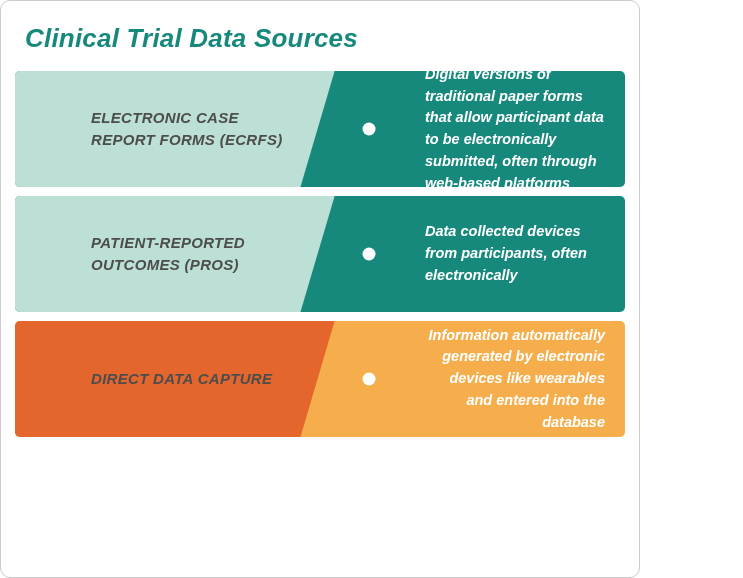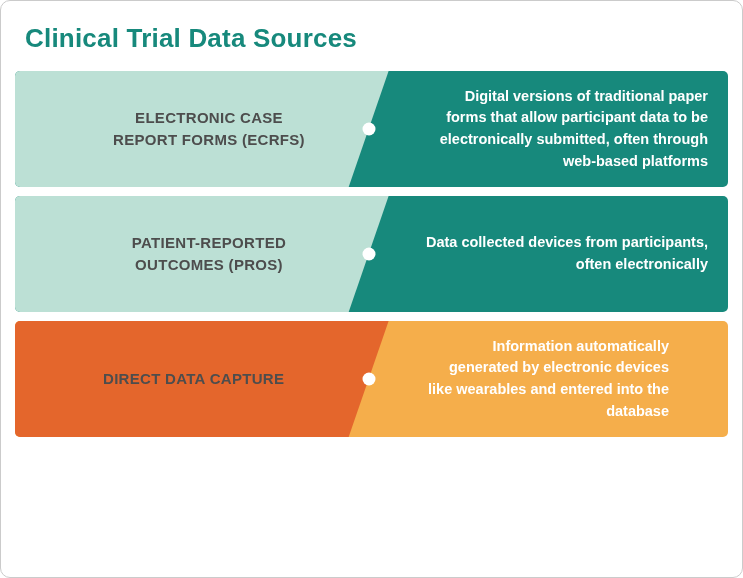--- a/index.html
+++ b/index.html
@@ -1,26 +1,27 @@
 <!DOCTYPE html>
 <html style="--teal-dark: #17897c; --mint: #bce0d5; --orange: #e4662c; --amber: #f5ae4b; --label-gray: #4d4d4d; --card-border: #cbcbcb;"><head>
 <meta charset="utf-8">
 <style>
   * { box-sizing: border-box; }
   html, body { margin: 0; padding: 0; background: #ffffff; }
   body { font-family: "Liberation Sans", sans-serif; }
 
   .card {
     position: relative;
-    width: 743px;
+    width: 640px;
     height: 578px;
     background: #ffffff;
     border: 1px solid var(--card-border, #cbcbcb);
     border-radius: 10px;
     overflow: hidden;
+    font-style: italic;
   }
 
   .page-title {
     margin: 0;
     padding: 22px 24px 0 24px;
     font-size: 26px;
     font-weight: 700;
     letter-spacing: 0.2px;
     color: var(--teal-dark, #17897c);
   }
@@ -53,39 +54,38 @@
     align-items: center;
     padding-left: 76px;
   }
 
   .theme-teal  .label-panel { background: var(--mint, #bce0d5); }
   .theme-teal  .desc-panel  { background: var(--teal-dark, #17897c); }
   .theme-orange .label-panel { background: var(--orange, #e4662c); }
   .theme-orange .desc-panel  { background: var(--amber, #f5ae4b); }
 
   .row-label {
-    margin: 12px;
+    margin: 0;
     max-width: 212px;
     font-size: 15px;
     font-weight: 700;
     line-height: 1.45;
     letter-spacing: 0.3px;
     color: var(--label-gray, #4d4d4d);
     text-transform: uppercase;
-    text-align: center;
   }
 
   .row-desc {
     margin: 0;
     width: 288px;
     font-size: 14.5px;
     font-weight: 700;
     line-height: 1.5;
     color: #ffffff;
-    text-align: right;
+    text-align: left;
   }
   .row-desc.narrow-center {
     width: 244px;
     text-align: right;
   }
 
   .divider-dot {
     position: absolute;
     z-index: 3;
     left: 354px;

